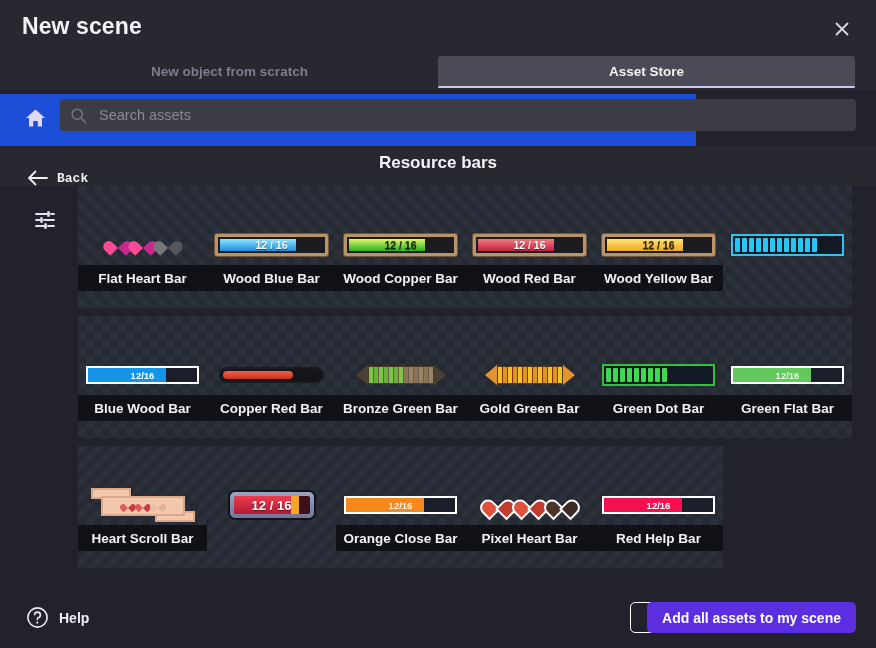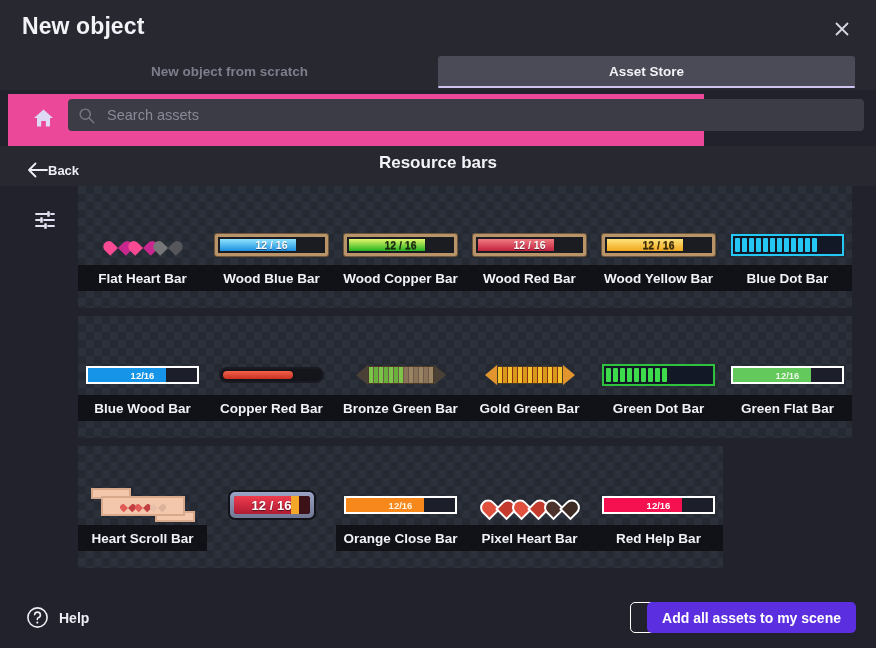--- a/index.html
+++ b/index.html
@@ -42,22 +42,22 @@
     position:relative; color:#7d7e8c; background:transparent;
   }
   .tab.active{ background:#4b4b57; color:#f2f2f7; }
   .tab.active::after{
     content:""; position:absolute; left:0; right:0; bottom:-2px;
     height:2px; background:#cfc4f0; border-radius:1px;
   }
 
   
   .searchbar{
-    position:absolute; left:8px; top:94px; width:696px; height:52px;
-    background:#ec4899;
+    position:absolute; left:0; top:94px; width:696px; height:52px;
+    background:#1d4ed8;
   }
   .home-icon{
     position:absolute; left:23px; top:11px;
     width:25px; height:25px; cursor:pointer;
     display:flex; align-items:center; justify-content:center;
   }
   .search-field{
     position:absolute; left:60px; top:5px; width:796px; height:32px;
     background:#3b3c46; border-radius:4px;
     display:flex; align-items:center; padding-left:10px; cursor:text;
@@ -66,22 +66,22 @@
   .search-placeholder{
     margin-left:12px; font-size:14.5px; color:#898a96;
   }
 
   
   .crumbrow{
     position:absolute; left:0; top:146px; width:876px; height:40px;
     background:#272830;
   }
   .back-link{
-    position:absolute; left:27px; top:13px; height:22px;
-    display:flex; align-items:center; cursor:pointer;
+    position:absolute; left:27px; top:21px; height:22px;
+    display:flex; align-items:center; gap:9px; cursor:pointer;font-family:Liberation Mono, monospace;
   }
   .back-label{ font-size:13px; font-weight:bold; color:#eeeef4; }
   .crumb-title{
     position:absolute; left:0; right:0; top:7px;
     text-align:center; font-size:17px; font-weight:bold; color:#f3f3f8;
     pointer-events:none;
   }
 
   
   .rail{
@@ -274,21 +274,21 @@
     cursor:pointer; font-family:"Liberation Sans", sans-serif;
     display:flex; align-items:center;
   }
 </style>
 </head>
 <body>
 
 <div id="app">
 
   <div class="header">
-    <div class="dialog-title">New object</div>
+    <div class="dialog-title">New scene</div>
     <div class="close-btn">
       <svg width="18" height="18" viewBox="0 0 18 18">
         <path d="M3 3 L15 15 M15 3 L3 15" stroke="#d8d8e4" stroke-width="1.8" fill="none"></path>
       </svg>
     </div>
   </div>
 
   <div class="tabbar">
     <div class="tab">
       <span>New object from scratch</span>
@@ -419,21 +419,20 @@
                 <span style="background:#25c8f5"></span>
               <span style="background:#25c8f5"></span>
                 <span style="background:#25c8f5"></span>
               <span style="background:#25c8f5"></span>
                 <span style="background:#25c8f5"></span>
               <span style="background:#25c8f5"></span>
                 <span style="background:#25c8f5"></span>
             </div>
           </div>
         </div>
-        <div class="asset-label">Blue Dot Bar</div>
       </div>
 
     </div>
 
     <div class="asset-row row2">
 
       <div class="asset-cell">
         <div class="asset-art">
           <div class="flat">
             <div class="fill" style="width:72%;background:#1694e8"></div>

